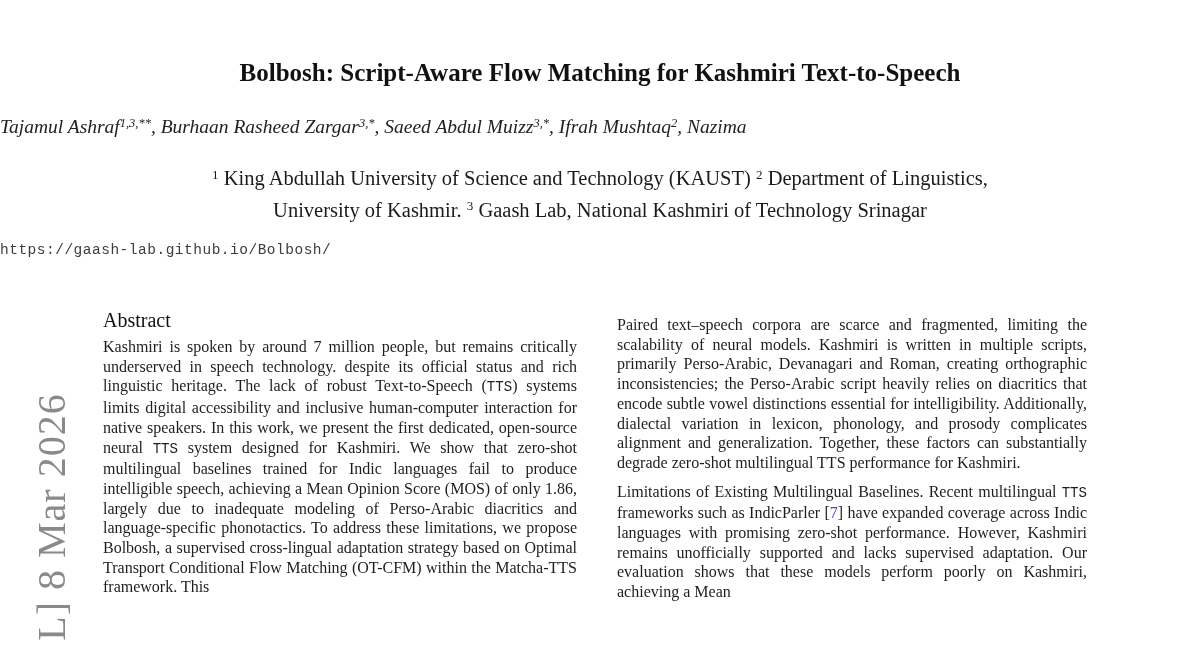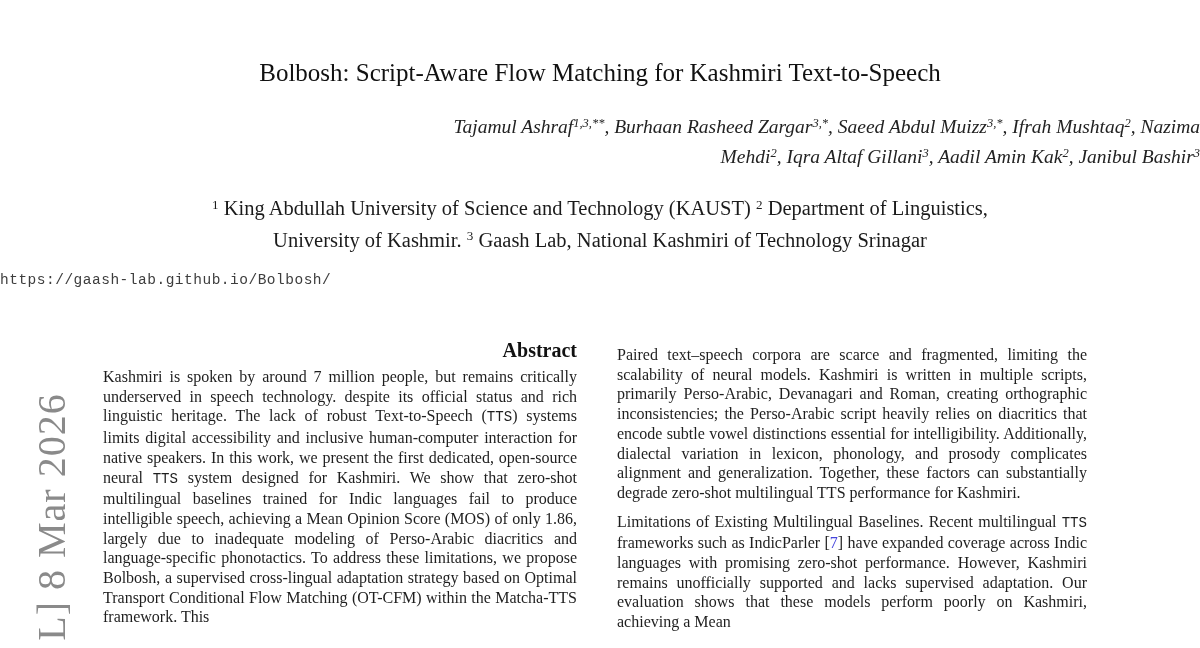--- a/index.html
+++ b/index.html
@@ -27,26 +27,26 @@
     font-family: "Liberation Serif", serif;
     white-space: nowrap;
   }
   .content { position: relative; width: 100%; height: 100%; }
   .title {
     margin: 0;
     padding-top: 58px;
     text-align: center;
     font-size: 25px;
     line-height: 30px;
-    font-weight: normal;
+    font-weight: bold;
     color: #111111;
   }
   .authors {
     margin-top: 25px;
-    text-align: right;
+    text-align: left;
     font-style: italic;
     font-size: 19.5px;
     line-height: 27px;
     color: #222222;
   }
   .affils {
     margin-top: 21px;
     text-align: center;
     font-size: 20.5px;
     line-height: 28.5px;
@@ -64,22 +64,22 @@
   .columns {
     display: flex;
     margin: 50px 0 0 103px;
     width: 984px;
     gap: 40px;
     align-items: flex-start;
   }
   .col-left { width: 474px; }
   .col-right { width: 470px; padding-top: 7px; }
   .abstract-heading {
-    text-align: right;
-    font-weight: bold;
+    text-align: left;
+    font-weight: normal;
     font-size: 20px;
     line-height: 24px;
     margin-bottom: 5px;
     color: #111111;
   }
   .body-text {
     margin: 0;
     text-align: justify;
     font-size: 16px;
     line-height: 19.7px;
@@ -93,21 +93,20 @@
 </style>
 </head>
 <body>
 
 <div class="page">
   <div class="watermark">L] 8 Mar 2026</div>
   <div class="content">
     <h1 class="title">Bolbosh: Script-Aware Flow Matching for Kashmiri Text-to-Speech</h1>
     <div class="authors">
       <div class="author-line"><span>Tajamul Ashraf</span><span class="sup">1,3,**</span><span>, Burhaan Rasheed Zargar</span><span class="sup">3,*</span><span>, Saeed Abdul Muizz</span><span class="sup">3,*</span><span>, Ifrah Mushtaq</span><span class="sup">2</span><span>, Nazima</span></div>
-      <div class="author-line"><span>Mehdi</span><span class="sup">2</span><span>, Iqra Altaf Gillani</span><span class="sup">3</span><span>, Aadil Amin Kak</span><span class="sup">2</span><span>, Janibul Bashir</span><span class="sup">3</span></div>
     </div>
     <div class="affils">
       <div class="affil-line"><span class="sup">1</span><span> King Abdullah University of Science and Technology (KAUST) </span><span class="sup">2</span><span> Department of Linguistics,</span></div>
       <div class="affil-line"><span>University of Kashmir. </span><span class="sup">3</span><span> Gaash Lab, National Kashmiri of Technology Srinagar</span></div>
     </div>
     <div class="url-row">
       <a class="paper-url" href="#">https://gaash-lab.github.io/Bolbosh/</a>
     </div>
     <div class="columns">
       <div class="col col-left">

